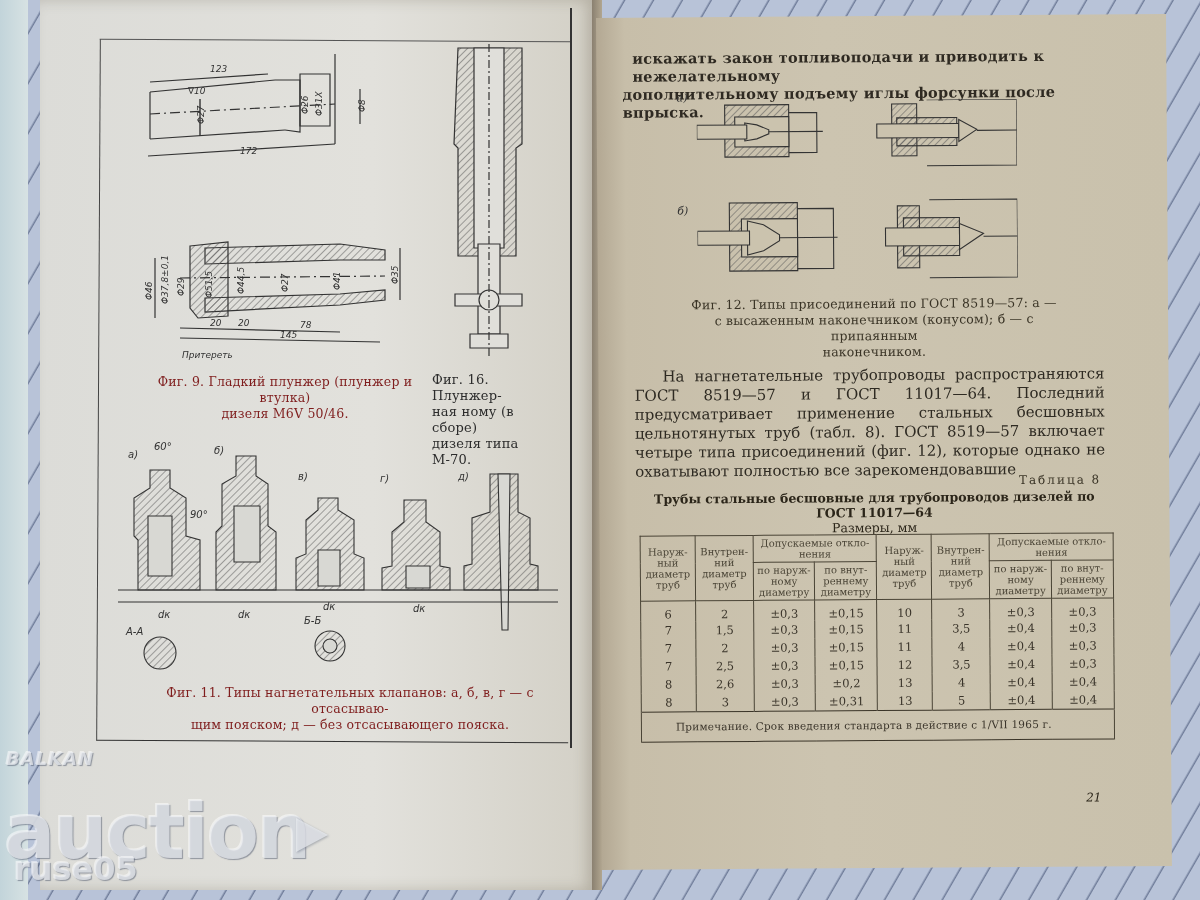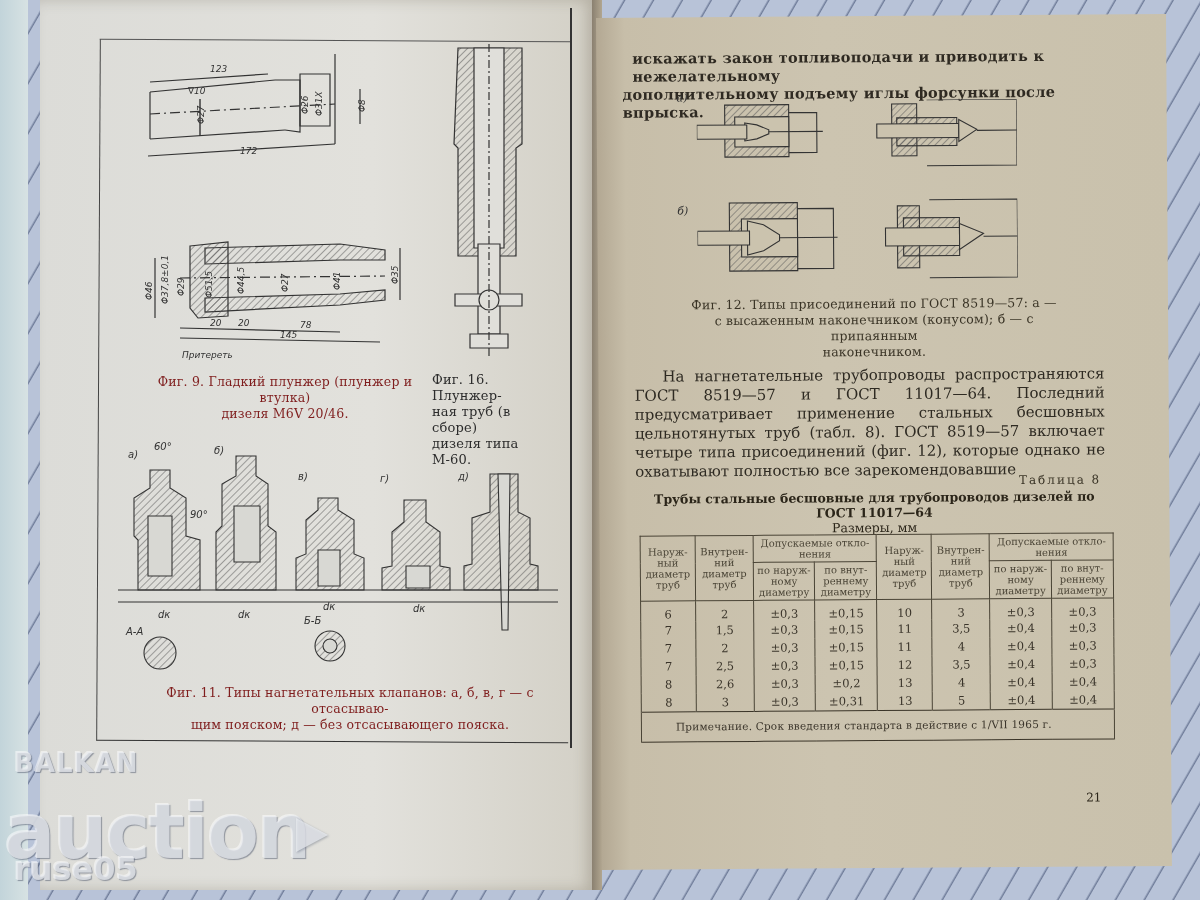--- a/index.html
+++ b/index.html
@@ -47,23 +47,23 @@
   .tbl-title { position: absolute; left: 40px; width: 470px; text-align: center; font-size: 12.5px; font-weight: bold; color: #2b2519; line-height: 15px; }
   table.spec {
     position: absolute; left: 40px; top: 518px; width: 474px;
     border-collapse: collapse; font-size: 11.5px; color: #3a342a;
     border: 1.5px solid #3a3428;
   }
   table.spec th { font-weight: normal; font-size: 10px; line-height: 11px; padding: 2px 1px; border: 1px solid #4a4436; color: #4a4436; vertical-align: middle; text-align: center; }
   table.spec td { text-align: center; padding: 0; height: 18px; border-left: 1px solid #4a4436; border-right: 1px solid #4a4436; }
   table.spec tr.first td { padding-top: 6px; }
   table.spec tr.note td { border-top: 1.5px solid #3a3428; font-size: 10.5px; text-align: left; padding: 8px 0 8px 34px; height: 30px; letter-spacing: 0.2px; }
-  .page-no { position: absolute; right: 70px; top: 776px; font-size: 12px; color: #2b2519; }
+  .page-no { position: absolute; right: 70px; top: 776px; font-size: 12px; color: #2b2519; font-style: italic; }
   .wm { position: absolute; font-family: "DejaVu Sans", sans-serif; font-weight: bold; color: rgba(235,238,242,0.72); text-shadow: 1px 1px 1px rgba(80,90,110,0.55), -1px -1px 0 rgba(255,255,255,0.5); }
-  .wm-balkan { left: 14px; top: 748px; font-size: 26px; letter-spacing: 1px; }
+  .wm-balkan { left: 6px; top: 748px; font-size: 18px; letter-spacing: 1px; font-style: italic; }
   .wm-auction { left: 4px; top: 787px; font-size: 76px; letter-spacing: -2px; }
   .wm-user { left: 14px; top: 850px; font-size: 32px; }
   .wm-play { position: absolute; left: 296px; top: 818px; width: 0; height: 0; border-top: 17px solid transparent; border-bottom: 17px solid transparent; border-left: 32px solid rgba(235,238,242,0.72); filter: drop-shadow(1px 1px 1px rgba(80,90,110,0.55)); }
 </style>
 </head>
 <body>
 
 <div class="left-edge"></div>
 
 <div class="page-left"></div>
@@ -135,26 +135,26 @@
     <rect x="28" y="200" width="22" height="90" fill="#e0dfda"></rect>
     <path d="M5 250 L72 250 L72 262 L5 262 Z" fill="#e0dfda"></path>
     <rect x="20" y="290" width="38" height="14" fill="#e0dfda"></rect>
     <ellipse cx="39" cy="256" rx="10" ry="10" fill="#e0dfda"></ellipse>
     <line x1="39" y1="0" x2="39" y2="312" stroke-dasharray="8 3 2 3" fill="none"></line>
   </g>
 </svg>
 
 <div class="cap center" style="left:140px;top:374px;width:290px;">
   <div>Фиг. 9. Гладкий плунжер (плунжер и втулка)</div>
-  <div>дизеля М6V 20/46.</div>
+  <div>дизеля М6V 50/46.</div>
 </div>
 <div class="cap" style="left:432px;top:372px;width:120px;color:#2c2c2c;font-size:13px;">
   <div>Фиг. 16. Плунжер-</div>
-  <div>ная труб (в сборе)</div>
-  <div>дизеля типа М-60.</div>
+  <div>ная ному (в сборе)</div>
+  <div>дизеля типа М-70.</div>
 </div>
 
 <svg class="drawing" style="left:118px;top:440px" width="440" height="235" viewBox="0 0 440 235">
   <g stroke="#333" stroke-width="1.1">
 
     <path d="M32 30 L52 30 L52 48 L68 58 L68 96 L82 100 L82 150 L20 150 L20 100 L16 96 L16 58 L32 48 Z" fill="url(#hatch)"></path>
     <rect x="30" y="76" width="24" height="60" fill="#d8d8d3"></rect>
     <circle cx="42" cy="213" r="16" fill="url(#hatch)"></circle>
 
     <path d="M118 16 L138 16 L138 36 L150 44 L150 86 L158 92 L158 150 L98 150 L98 92 L104 86 L104 44 L118 36 Z" fill="url(#hatch)"></path>

